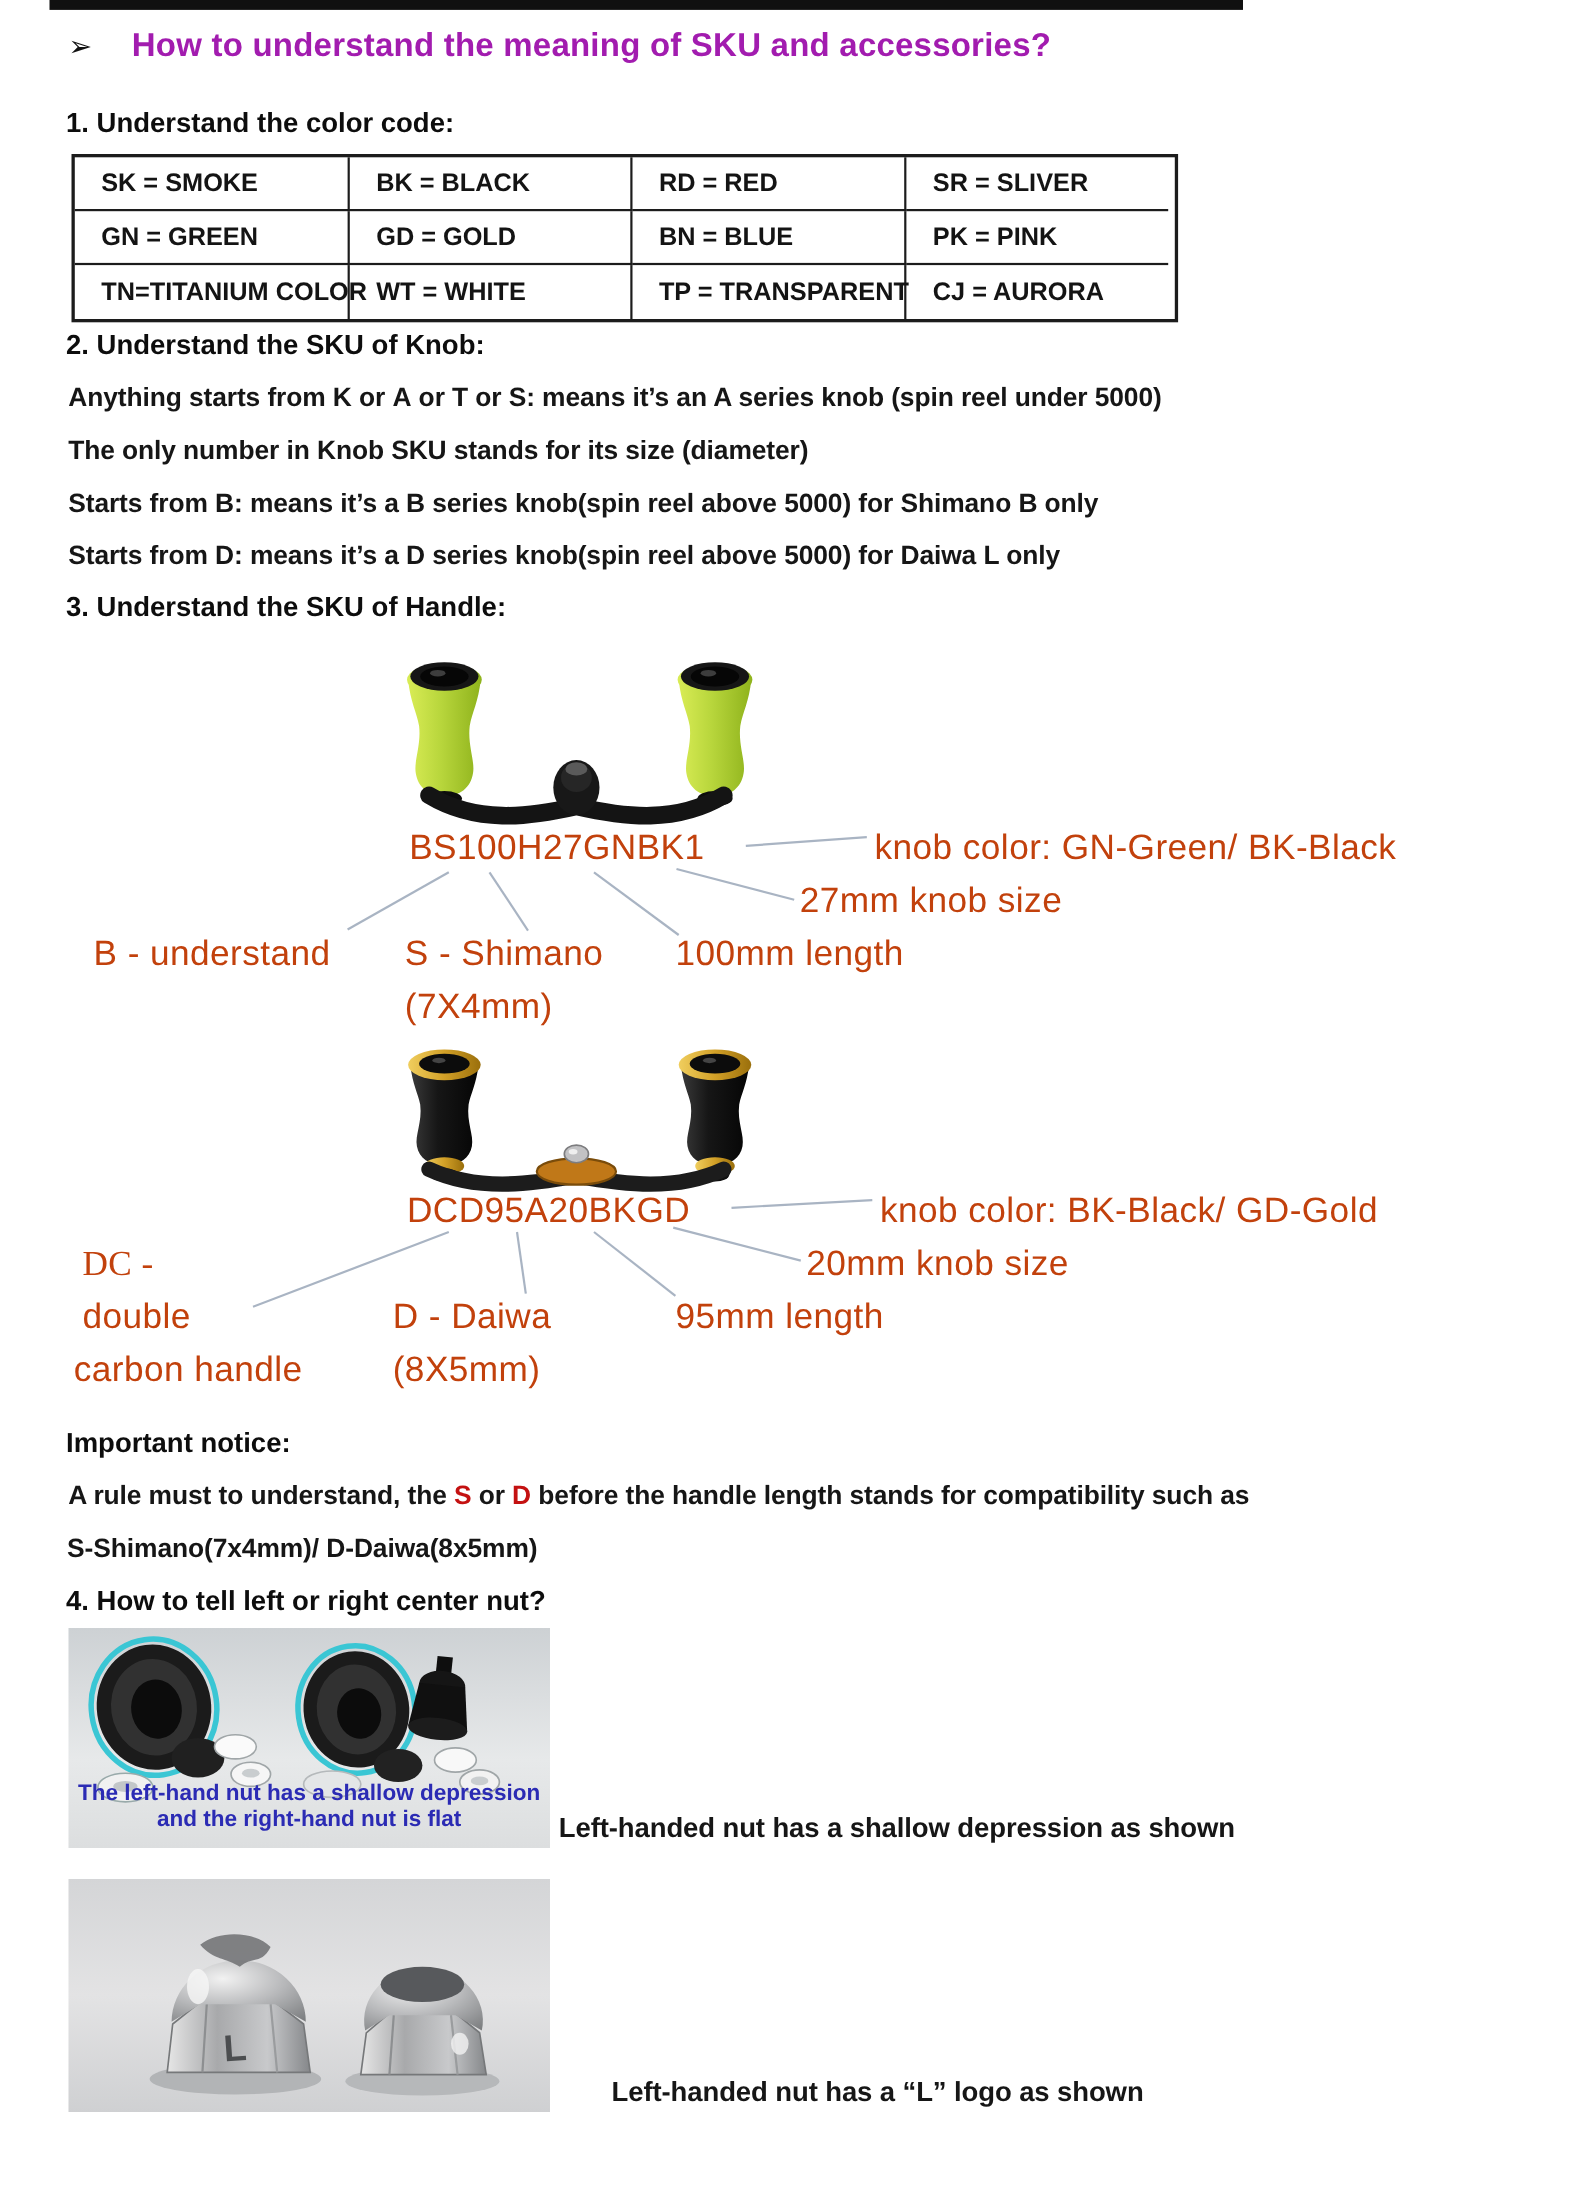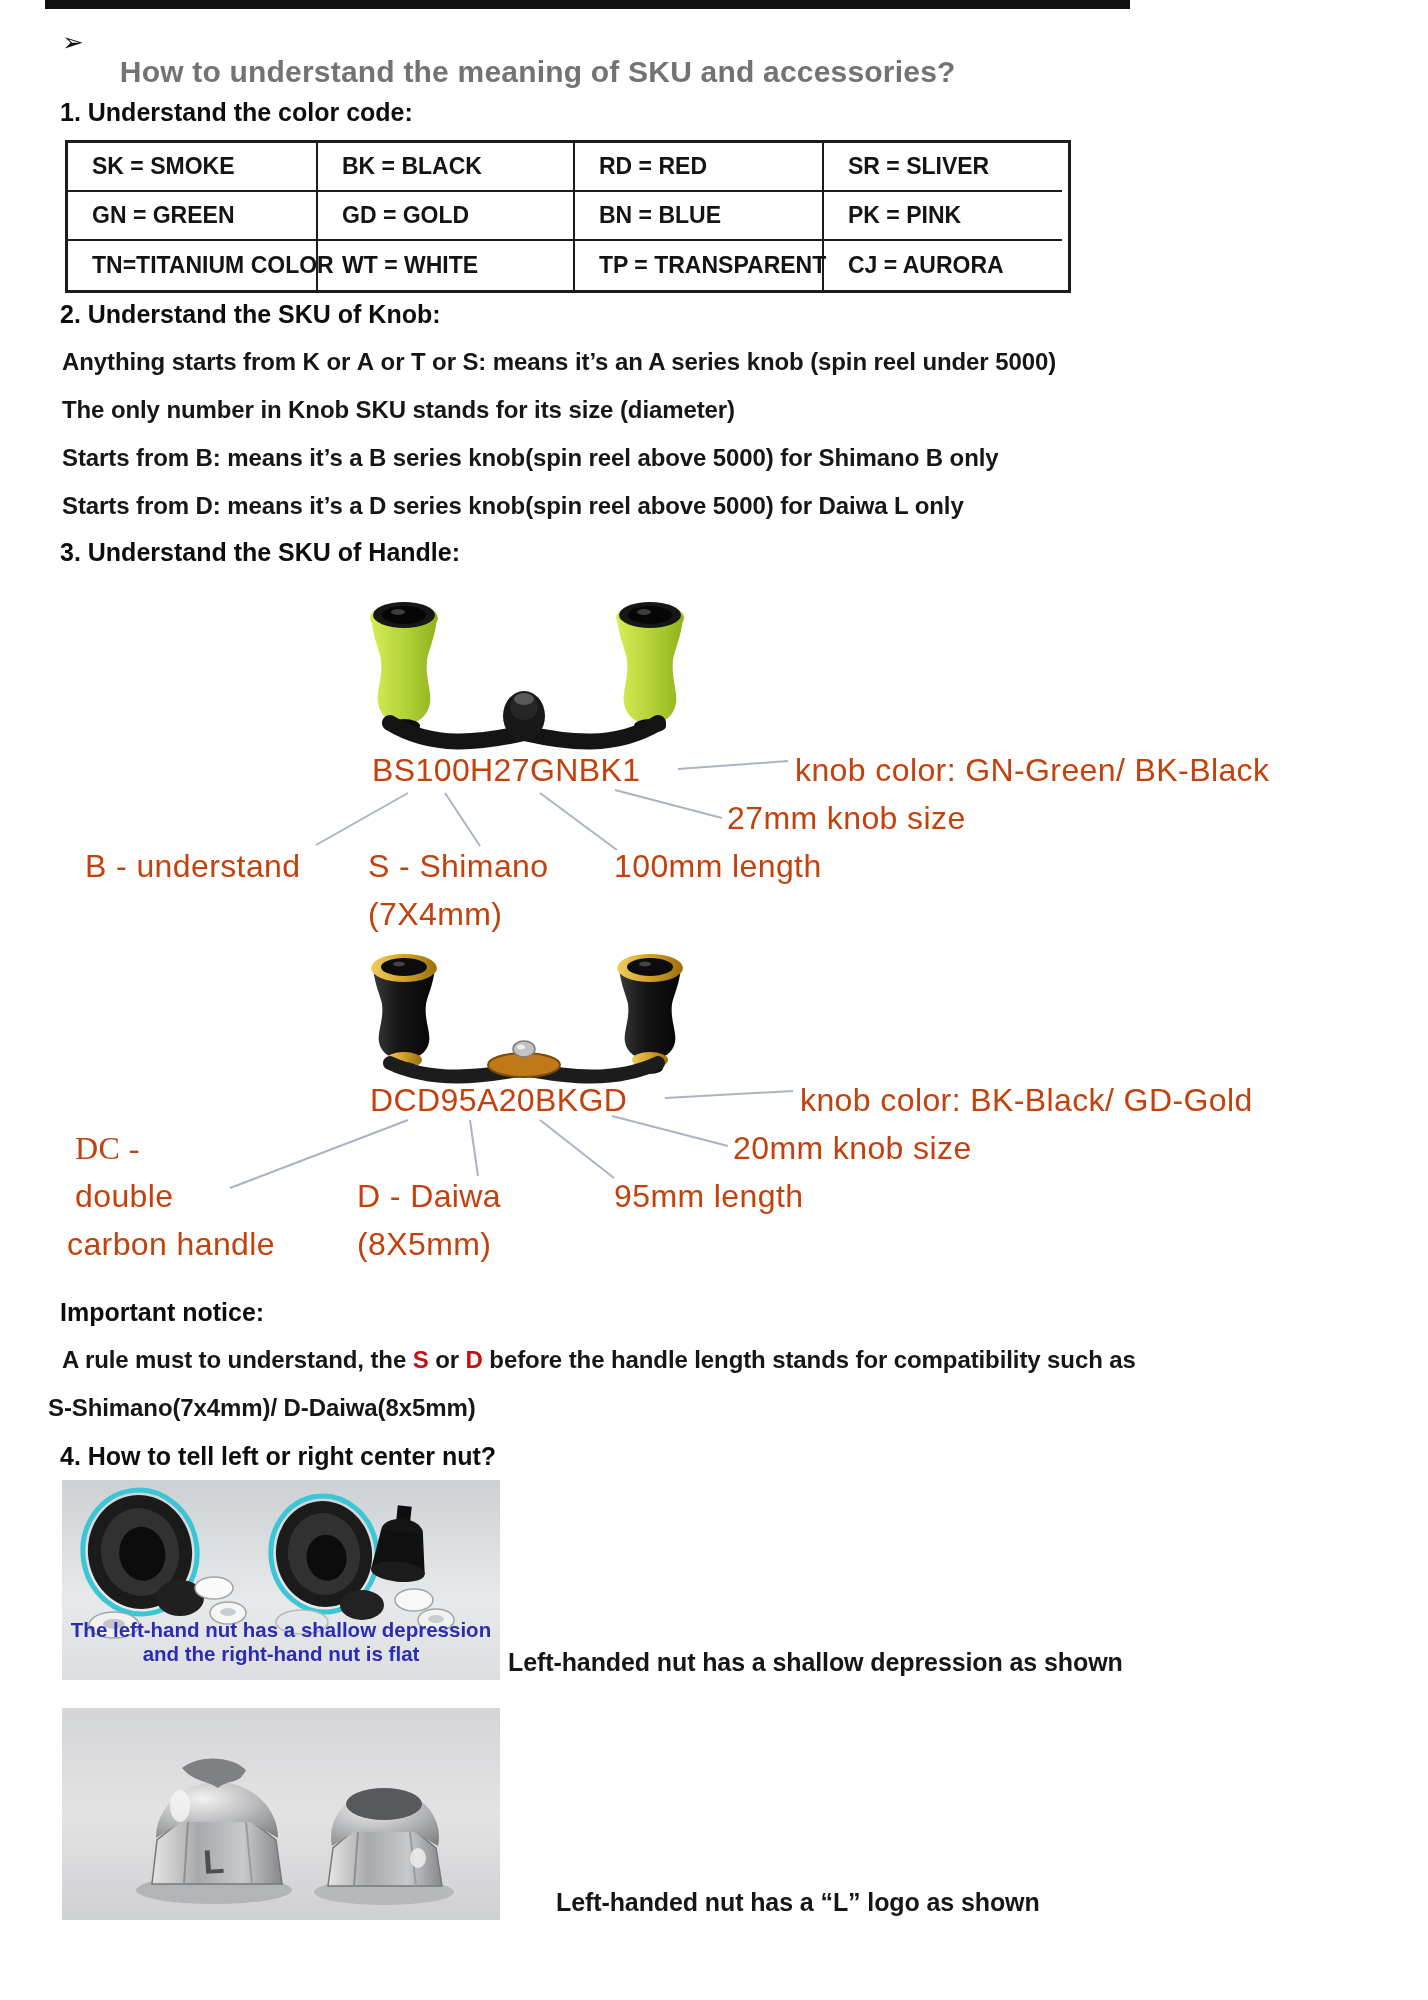--- a/index.html
+++ b/index.html
@@ -4,21 +4,21 @@
 <style>
   html,body{margin:0;padding:0;background:#fff;}
   #page{position:relative;width:1428px;height:2000px;background:#ffffff;overflow:hidden;
         font-family:"Liberation Sans","DejaVu Sans",sans-serif;color:#141414;}
   .abs{position:absolute;}
   .z2{z-index:2;}
   #topbar{left:45px;top:0;width:1085px;height:9px;background:#101010;}
   
   #title-row{left:62px;top:24px;display:flex;align-items:flex-start;gap:36px;}
   #title-bullet{font-size:26px;font-weight:700;color:#111;line-height:36px;}
-  #title-text{font-size:30px;font-weight:800;letter-spacing:.2px;color:#737373;line-height:36px;margin-top:30px;}
+  #title-text{font-size:30px;font-weight:800;letter-spacing:.2px;color:#a21caf;line-height:36px;}
   .h{font-size:25px;font-weight:800;color:#0d0d0d;white-space:nowrap;}
   .line{font-size:24px;font-weight:600;color:#161616;white-space:nowrap;letter-spacing:-.1px;}
   .line .b{font-weight:800;}
   .line .r{font-weight:800;color:#c41111;}
   
   #color-table{left:65px;top:140px;width:1000px;border:3px solid #1c1c1c;
      display:grid;grid-template-columns:250px 257px 249px 238px;grid-auto-rows:49px;background:#fff;}
   #color-table .cell{border-right:2.5px solid #1c1c1c;border-bottom:2.5px solid #1c1c1c;
      display:flex;align-items:center;padding-left:24px;font-size:23px;font-weight:600;white-space:nowrap;text-align:center;}
   #color-table .cell:nth-child(4n){border-right:none;}
@@ -148,21 +148,21 @@
   <div class="abs z2 ann" style="left:733px;top:1130px;">20mm knob size</div>
   <div class="abs z2 ann" style="left:614px;top:1178px;">95mm length</div>
   <div class="abs z2 ann" style="left:357px;top:1178px;">D - Daiwa</div>
   <div class="abs z2 ann" style="left:357px;top:1226px;">(8X5mm)</div>
   <div class="abs z2 ann" style="left:75px;top:1130px;font-family:Liberation Serif, serif;">DC -</div>
   <div class="abs z2 ann" style="left:75px;top:1178px;">double</div>
   <div class="abs z2 ann" style="left:67px;top:1226px;">carbon handle</div>
 
   <div class="abs z2 h" style="left:60px;top:1298px;">Important notice:</div>
   <div class="abs z2 line" style="left:62px;top:1346px;"><span>A rule must to understand, the </span><span class="r">S</span><span> or </span><span class="r">D</span><span> before the handle length stands for compatibility such as</span></div>
-  <div class="abs z2 line" style="left:48px;top:1394px;text-align:center;">S-Shimano(7x4mm)/ D-Daiwa(8x5mm)</div>
+  <div class="abs z2 line" style="left:61px;top:1394px;text-align:center;">S-Shimano(7x4mm)/ D-Daiwa(8x5mm)</div>
 
   <div class="abs z2 h" style="left:60px;top:1442px;">4. How to tell left or right center nut?</div>
 
   <div class="abs z2 line" style="left:508px;top:1648px;font-size:25px;">Left-handed nut has a shallow depression as shown</div>
   <div class="abs z2 photo" style="left:62px;top:1480px;width:438px;height:200px;">
     <svg width="438" height="200" viewBox="0 0 438 200">
       <defs>
         <linearGradient id="pbg1" x1="0" y1="0" x2="0" y2="1">
           <stop offset="0" stop-color="#cdd1d4"></stop>
             <stop offset=".6" stop-color="#e7e9ea"></stop>

